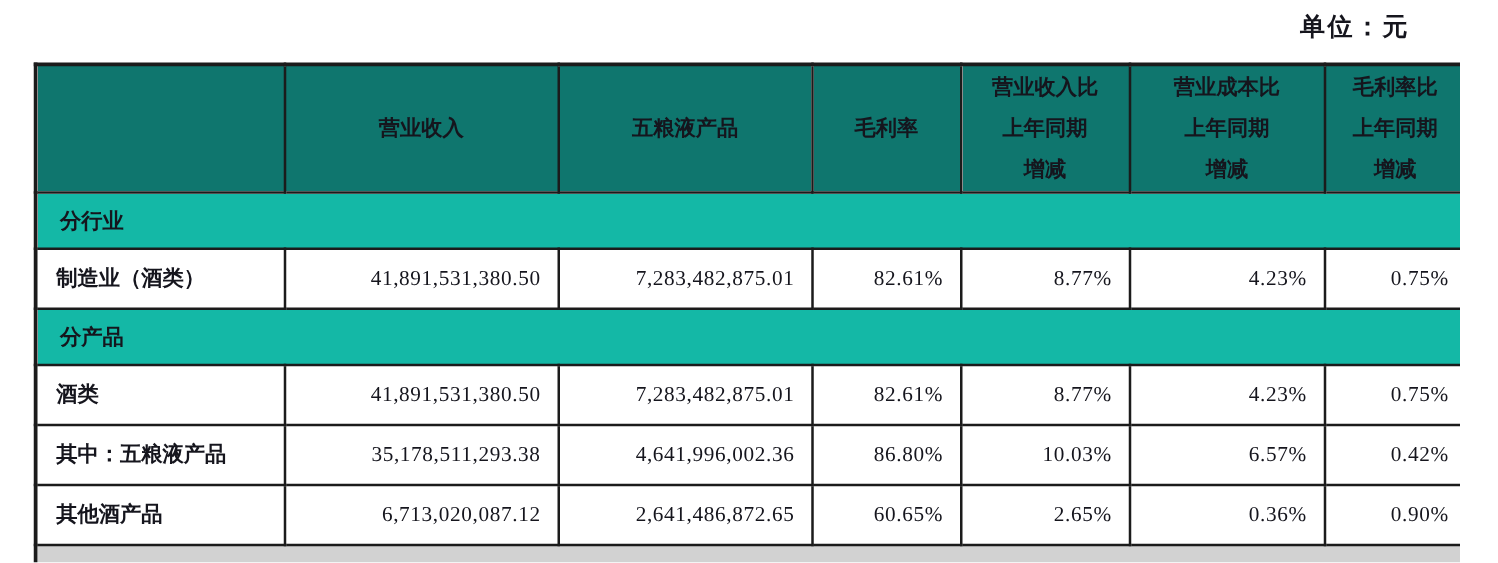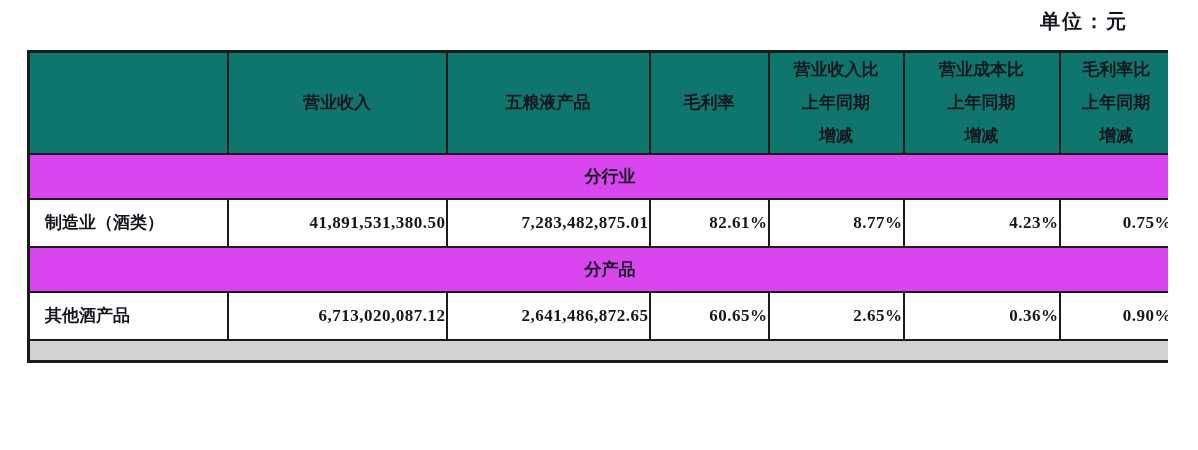--- a/index.html
+++ b/index.html
@@ -45,39 +45,39 @@
   tr.header-row { height: 102px; }
   tr.header-row th {
     background: #0f766e;
     font-weight: 600;
     text-align: center;
     line-height: 33px;
     font-size: 17px;
   }
   tr.section-row { height: 45px; }
   tr.section-row td {
-    background: #d946ef;
-    text-align: center;
+    background: #14b8a6;
+    text-align: left;
     padding-left: 18px;
     font-weight: 600;
     font-size: 17px;
   }
   tr.data-row { height: 48px; background: #ffffff; }
   tr.data-row td.label-cell {
     text-align: left;
     padding-left: 15px;
     font-weight: 600;
     font-size: 17px;
   }
   tr.data-row td.label-cell.indent {
   }
   tr.data-row td.num-cell {
     text-align: right;
-    padding-right: 0;
-    font-weight: 700;
+    padding-right: 13px;
+    font-weight: 400;
     font-size: 17px;
     letter-spacing: 0.5px;
   }
   tr.partial-row { height: 22px; }
   tr.partial-row td { background: #d2d2d2; }
 </style>
 </head>
 <body>
 
 <div class="screen">
@@ -135,21 +135,39 @@
       <td class="num-cell">82.61%</td>
       <td class="num-cell">8.77%</td>
       <td class="num-cell">4.23%</td>
       <td class="num-cell">0.75%</td>
     </tr>
 
     <tr class="section-row">
       <td colspan="7">分产品</td>
     </tr>
 
+    <tr class="data-row">
+      <td class="label-cell">酒类</td>
+      <td class="num-cell">41,891,531,380.50</td>
+      <td class="num-cell">7,283,482,875.01</td>
+      <td class="num-cell">82.61%</td>
+      <td class="num-cell">8.77%</td>
+      <td class="num-cell">4.23%</td>
+      <td class="num-cell">0.75%</td>
+    </tr>
 
+    <tr class="data-row">
+      <td class="label-cell">其中：五粮液产品</td>
+      <td class="num-cell">35,178,511,293.38</td>
+      <td class="num-cell">4,641,996,002.36</td>
+      <td class="num-cell">86.80%</td>
+      <td class="num-cell">10.03%</td>
+      <td class="num-cell">6.57%</td>
+      <td class="num-cell">0.42%</td>
+    </tr>
 
     <tr class="data-row">
       <td class="label-cell indent">其他酒产品</td>
       <td class="num-cell">6,713,020,087.12</td>
       <td class="num-cell">2,641,486,872.65</td>
       <td class="num-cell">60.65%</td>
       <td class="num-cell">2.65%</td>
       <td class="num-cell">0.36%</td>
       <td class="num-cell">0.90%</td>
     </tr>

